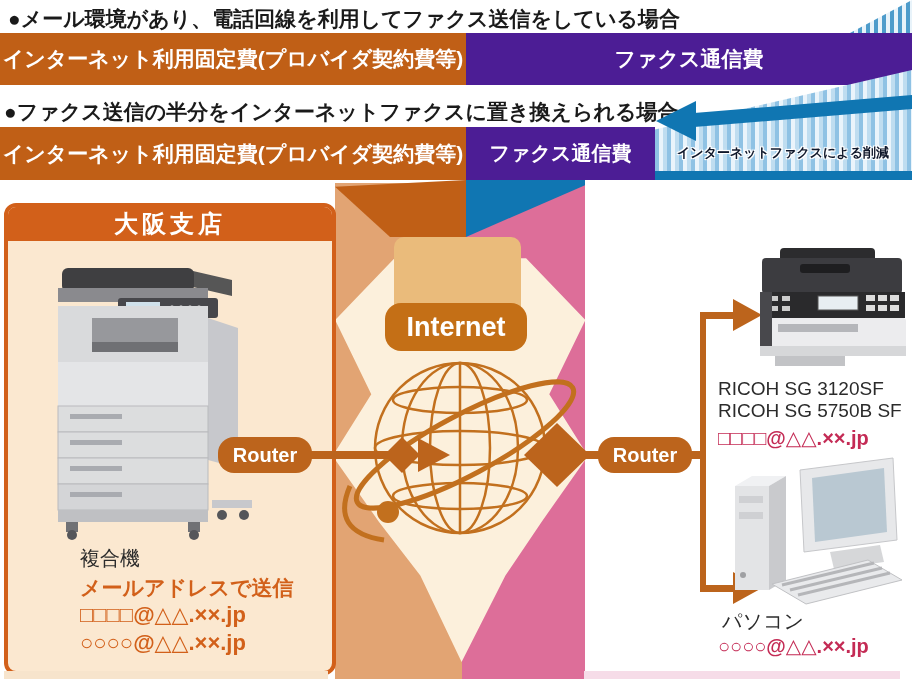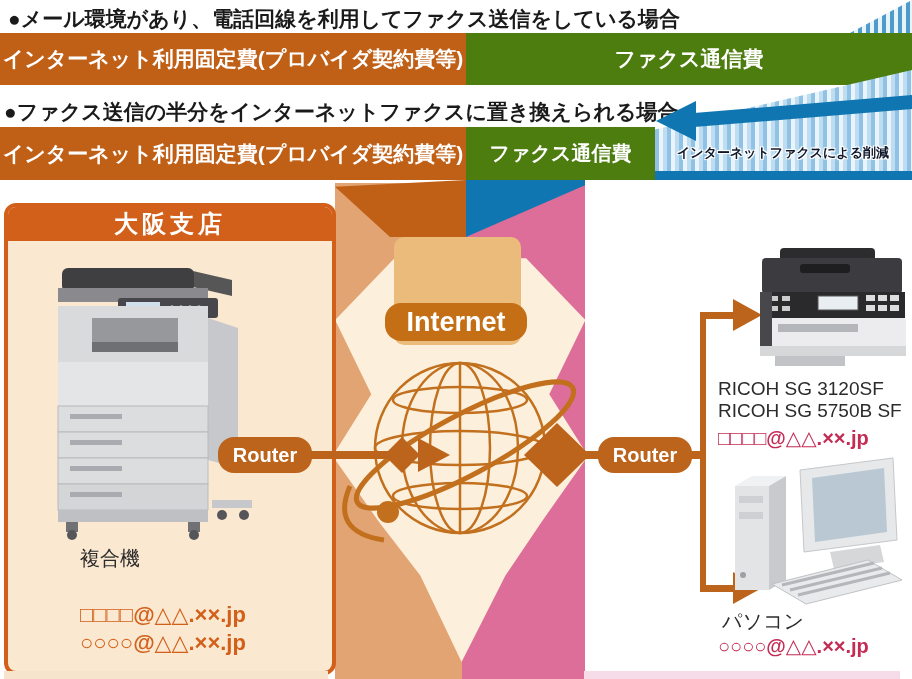--- a/index.html
+++ b/index.html
@@ -2,21 +2,21 @@
 <html><head>
 <meta charset="utf-8">
 <style>
   html,body{margin:0;padding:0;background:#fff;}
   #canvas{position:relative;width:912px;height:679px;overflow:hidden;background:#ffffff;
           font-family:"Liberation Sans","DejaVu Sans",sans-serif;}
   .abs{position:absolute;}
   .headline{font-size:21px;font-weight:bold;color:#1a1a1a;white-space:nowrap;letter-spacing:0px;}
   .barseg{display:flex;align-items:center;justify-content:center;color:#fff;font-weight:bold;white-space:nowrap;}
   .bar-orange{background:#C05F16;}
-  .bar-blue{background:#4d7c0f;text-align:center;}
+  .bar-blue{background:#4c1d95;text-align:center;}
   .striped-block{background:repeating-linear-gradient(90deg,#8FC2E4 0 4px,#EAF4FB 4px 8px,#BFDDF0 8px 12px);
                  clip-path:polygon(0 54%,100% 0%,100% 100%,0% 100%);}
   .wedge-top{background:repeating-linear-gradient(90deg,#4E9CCB 0 4px,#E8F3FA 4px 8px);
              clip-path:polygon(0 100%,100% 0%,100% 100%);}
   .saving-text{font-size:13px;font-weight:bold;color:#0f172a;text-align:center;white-space:nowrap;
                text-shadow:1px 1px 0 #fff,-1px -1px 0 #fff,1px -1px 0 #fff,-1px 1px 0 #fff,0 0 3px #fff;}
   .box{border:4px solid;border-radius:12px;overflow:hidden;}
   .box-title{height:34px;display:flex;align-items:center;justify-content:center;
              color:#fff;font-size:24px;font-weight:bold;letter-spacing:4px;}
   .pill{display:flex;align-items:center;justify-content:center;color:#fff;font-weight:bold;border-radius:16px;}
@@ -66,20 +66,21 @@
   <svg class="abs" style="left:640px;top:85px;" width="272" height="70" viewBox="640 85 272 70">
     <polygon points="694,113 912,95 912,109 694,127" fill="#1076B2"></polygon>
     <polygon points="656,121 696,101 696,141" fill="#1076B2"></polygon>
   </svg>
   <div class="abs saving-text" style="left:658px;top:144px;width:250px;">インターネットファクスによる削減</div>
 
   <div class="abs box" style="left:4px;top:203px;width:324px;height:464px;border-color:#D2601A;background:#FBE8D0;">
     <div class="box-title" style="background:#D2601A;">大阪支店</div>
   </div>
   <div class="abs t-black" style="left:80px;top:545px;font-size:20px;">複合機</div>
+  <div class="abs t-orange" style="left:80px;top:574px;font-size:21px;font-weight:bold;">メールアドレスで送信</div>
   <div class="abs t-orange" style="left:80px;top:602px;font-size:22px;font-weight:600;">□□□□@△△.××.jp</div>
   <div class="abs t-orange" style="left:80px;top:630px;font-size:22px;font-weight:600;">○○○○@△△.××.jp</div>
 
   <div class="abs t-black" style="left:718px;top:378px;font-size:19px;">RICOH SG 3120SF</div>
   <div class="abs t-black" style="left:718px;top:400px;font-size:19px;">RICOH SG 5750B SF</div>
   <div class="abs t-crimson" style="left:718px;top:426px;font-size:20px;font-weight:bold;">□□□□@△△.××.jp</div>
   <div class="abs t-black" style="left:722px;top:608px;font-size:20px;">パソコン</div>
   <div class="abs t-crimson" style="left:718px;top:634px;font-size:20px;font-weight:bold;">○○○○@△△.××.jp</div>
 
   <div class="abs" style="left:4px;top:671px;width:324px;height:8px;background:#F7E4CC;"></div>
@@ -184,21 +185,21 @@
       <polygon points="800,470 893,458 897,540 804,552" fill="#E7E8EA" stroke="#C6C7CA"></polygon>
       <polygon points="812,478 884,468 887,532 815,542" fill="#B9C8D2"></polygon>
       <polygon points="830,552 880,545 884,562 834,569" fill="#D6D7D9"></polygon>
       <polygon points="772,584 868,560 902,580 806,604" fill="#E9EAEC" stroke="#C0C1C4"></polygon>
       <line x1="782" y1="585" x2="874" y2="563" stroke="#B5B6B9" stroke-width="3"></line>
       <line x1="790" y1="590" x2="882" y2="568" stroke="#B5B6B9" stroke-width="3"></line>
       <line x1="798" y1="595" x2="890" y2="573" stroke="#B5B6B9" stroke-width="3"></line>
     </g>
   </svg>
 
-  <div class="abs pill" style="left:385px;top:303px;width:142px;height:38px;background:#C46F16;font-size:27px;">
+  <div class="abs pill" style="left:385px;top:303px;width:142px;height:48px;background:#C46F16;font-size:27px;">
     <span>Internet</span>
   </div>
   <div class="abs pill" style="left:218px;top:437px;width:94px;height:36px;background:#BC641C;font-size:20px;">
     <span>Router</span>
   </div>
   <div class="abs pill" style="left:598px;top:437px;width:94px;height:36px;background:#BC641C;font-size:20px;">
     <span>Router</span>
   </div>
 
 </div>

